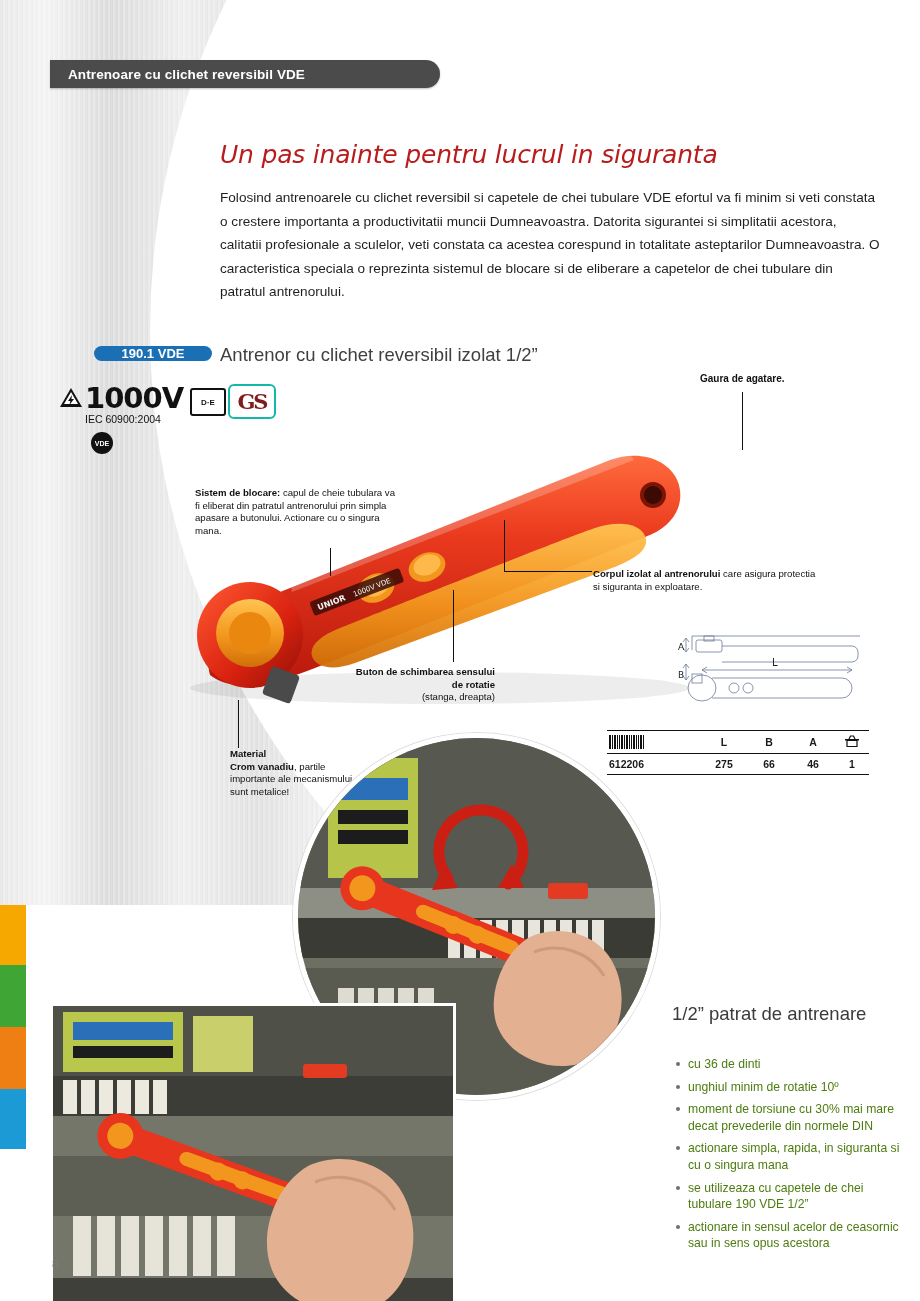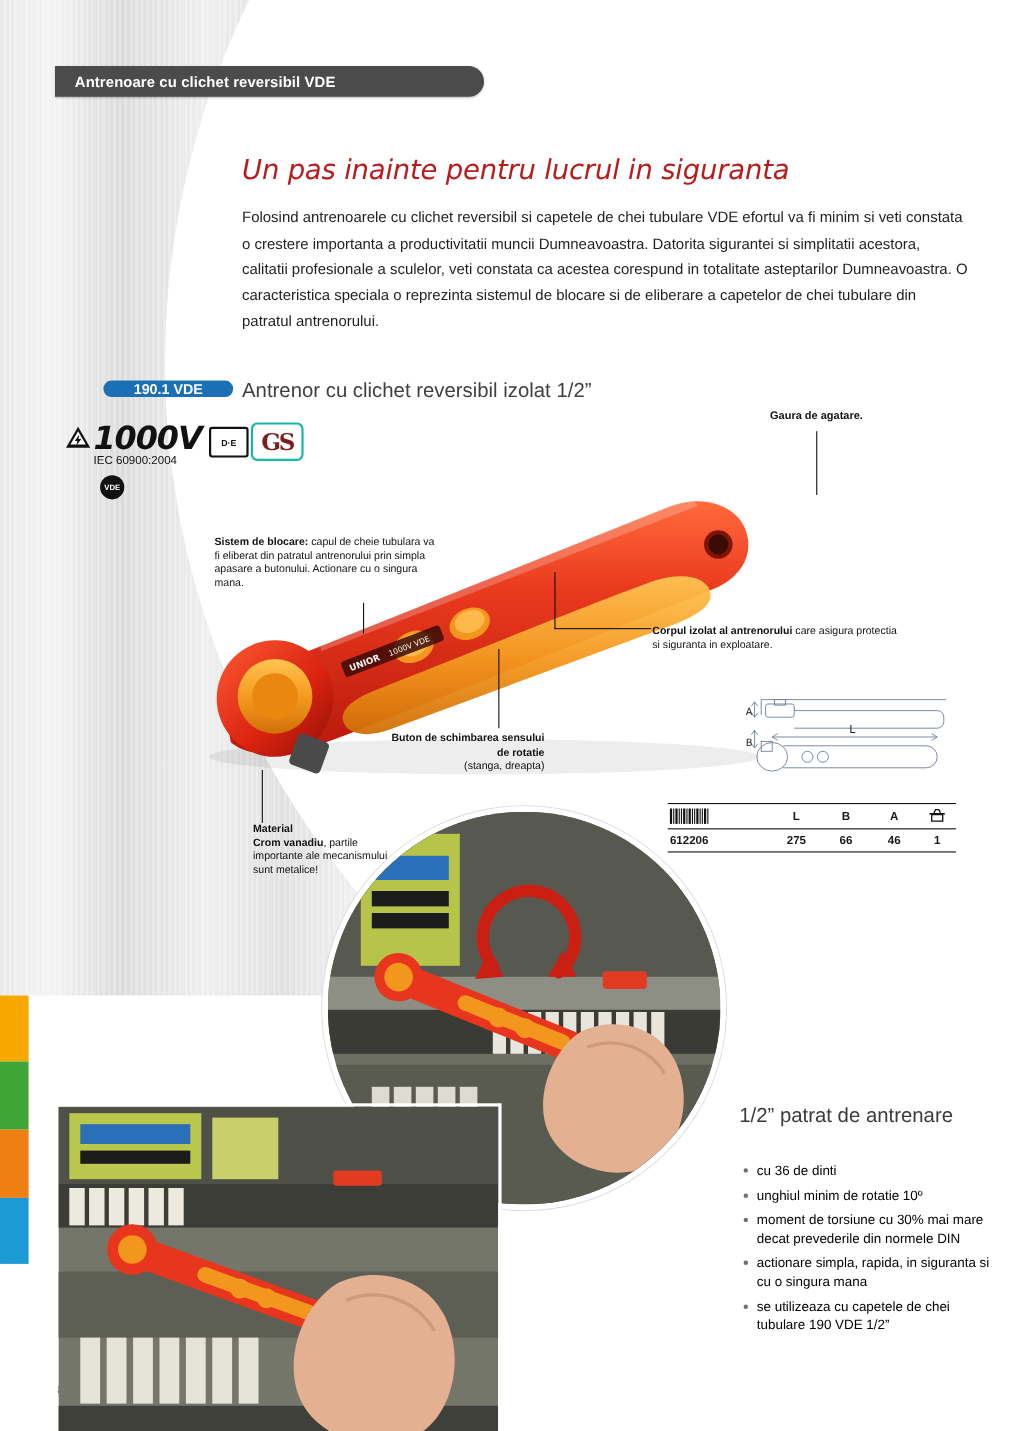--- a/index.html
+++ b/index.html
@@ -85,21 +85,21 @@
     font-size:18.5px;font-weight:normal;color:#404040;
   }
 
   
   .sym-area{position:absolute;left:60px;top:384px;width:260px;height:80px;}
   .sym-1000v{position:absolute;left:0;top:0;display:flex;align-items:flex-start;}
   .tri{width:0;height:0;border-left:11px solid transparent;border-right:11px solid transparent;border-bottom:19px solid #111;position:relative;margin-top:4px;}
   .tri:after{content:"";position:absolute;left:-7px;top:4px;width:0;height:0;border-left:7px solid transparent;border-right:7px solid transparent;border-bottom:12px solid #fff;}
   .tri .bolt{position:absolute;left:-3px;top:7px;width:6px;height:10px;z-index:3;}
   .v-text{margin-left:3px;line-height:1;}
-  .v-big{font-size:29px;font-weight:bold;letter-spacing:-1px;color:#111;font-family:"DejaVu Sans",sans-serif;font-style:italic;}
+  .v-big{font-size:29px;font-weight:bold;letter-spacing:-1px;color:#111;font-family:"DejaVu Sans",sans-serif;}
   .v-small{font-size:10.5px;color:#111;margin-top:1px;}
   .sym-de{
     position:absolute;left:130px;top:4px;width:32px;height:24px;border:2px solid #111;border-radius:3px;
     display:flex;align-items:center;justify-content:center;font-size:8px;font-weight:bold;color:#111;
   }
   .sym-gs{
     position:absolute;left:168px;top:0px;width:44px;height:31px;border:2px solid #14b8a6;border-radius:6px;
     background:#fff;display:flex;align-items:center;justify-content:center;
     font-size:21px;font-weight:bold;font-family:"DejaVu Serif",serif;color:#7f1d1d;letter-spacing:-2px;
   }
@@ -145,21 +145,21 @@
   }
   .ph-bg{position:absolute;inset:0;}
 
   
   .feat-title{
     position:absolute;left:672px;top:1002px;width:230px;
     font-size:18.5px;color:#3b3b3b;line-height:24px;
   }
   .feat-list{
     position:absolute;left:672px;top:1056px;width:228px;
-    font-size:12.2px;line-height:16.6px;color:#000000;
+    font-size:12.2px;line-height:16.6px;color:#4d7c0f;
   }
   .feat-list li{margin-bottom:6px;}
   .feat-list ul{margin:0;padding-left:16px;list-style:none;}
   .feat-list li{position:relative;}
   .feat-list li:before{
     content:"";position:absolute;left:-12px;top:6px;width:4px;height:4px;border-radius:50%;background:#6f6f6f;
   }
   .pagenum{position:absolute;left:52px;top:1258px;color:#7a7a7a;font-size:11px;}
 </style>
 </head>
@@ -449,18 +449,19 @@
   </div>
 
   <div class="feat-title">1/2” patrat de antrenare</div>
   <div class="feat-list">
     <ul>
       <li>cu 36 de dinti</li>
       <li>unghiul minim de rotatie 10º</li>
       <li>moment de torsiune cu 30% mai mare decat prevederile din normele DIN</li>
       <li>actionare simpla, rapida, in siguranta si cu o singura mana</li>
       <li>se utilizeaza cu capetele de chei tubulare 190 VDE 1/2”</li>
+      <li>actionare in sensul acelor de ceasornic sau in sens opus acestora</li>
     </ul>
   </div>
 
   <div class="pagenum">8</div>
 
 </div>
 
 </body></html>

